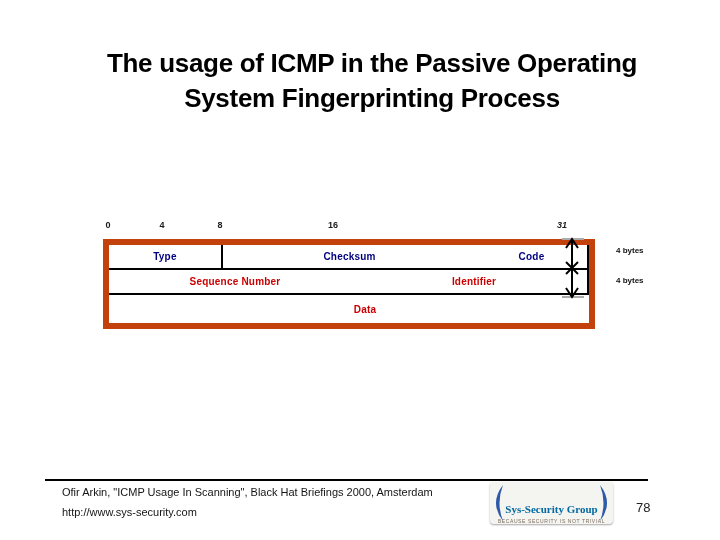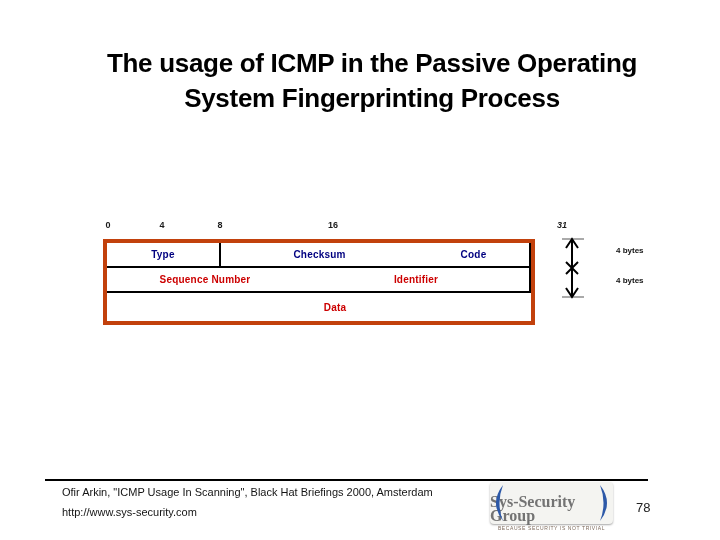--- a/index.html
+++ b/index.html
@@ -13,22 +13,22 @@
     position:absolute;top:46px;left:12px;width:720px;text-align:center;
     font-weight:bold;color:#000;font-size:26px;line-height:35px;letter-spacing:-0.3px;
   }
   
   .bit-label{
     position:absolute;top:220px;width:24px;text-align:center;
     font-size:9px;font-weight:bold;color:#1a1a1a;
   }
   .b0{left:96px;} .b4{left:150px;} .b8{left:208px;} .b16{left:321px;} .b31{left:550px;font-style:italic;}
   .ptable{
-    position:absolute;left:103px;top:239px;width:432px;
-    border:4px solid #c2410c;background:#fff;
+    position:absolute;left:103px;top:239px;width:492px;
+    border:6px solid #c2410c;background:#fff;
   }
   .prow{display:flex;width:100%;}
   .prow .cell{
     display:flex;align-items:center;justify-content:center;
     font-size:10px;font-weight:bold;letter-spacing:0.2px;
   }
   .r1 .cell{height:25px;color:var(--navy,#000080);border-bottom:2px solid #000;}
   .r2 .cell{height:25px;color:var(--red,#cc0000);border-bottom:2px solid #000;}
   .r3 .cell{height:28px;color:var(--red,#cc0000);}
   .c-type{width:114px;border-right:2px solid #000;}
@@ -47,22 +47,22 @@
   .citation{position:absolute;left:62px;top:486px;font-size:11px;color:#141414;}
   .site-url{position:absolute;left:62px;top:506px;font-size:11px;color:#141414;text-align:right;}
   .page-number{position:absolute;left:636px;top:488px;font-size:13px;color:#222;margin-top:12px;}
   
   .logo{
     position:absolute;left:490px;top:482px;width:123px;height:42px;
     background:#f4f4f1;border-radius:4px;box-shadow:0 1px 2px rgba(0,0,0,0.35);
     display:flex;flex-direction:column;align-items:center;justify-content:center;
   }
   .logo-name{
-    font-family:"Liberation Serif",serif;font-size:16px;font-weight:600;
-    color:#737373;line-height:14px;margin-top:20px;
+    font-family:"Liberation Serif",serif;font-size:11px;font-weight:600;
+    color:#0369a1;line-height:14px;margin-top:20px;
   }
   .logo-tagline{
     font-size:5px;letter-spacing:0.6px;color:#7d6a5c;line-height:7px;margin-top:2px;
   }
   .paren{position:absolute;top:2px;width:13px;height:38px;}
   .paren-left{left:2px;} .paren-right{right:2px;}
 </style>
 </head>
 <body>
 

